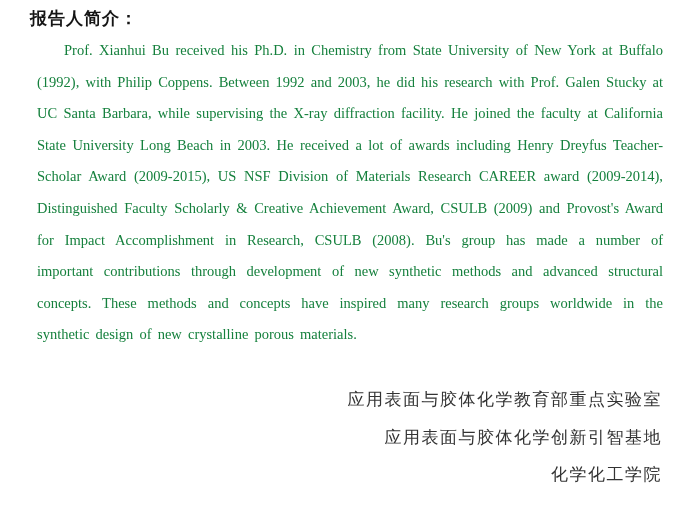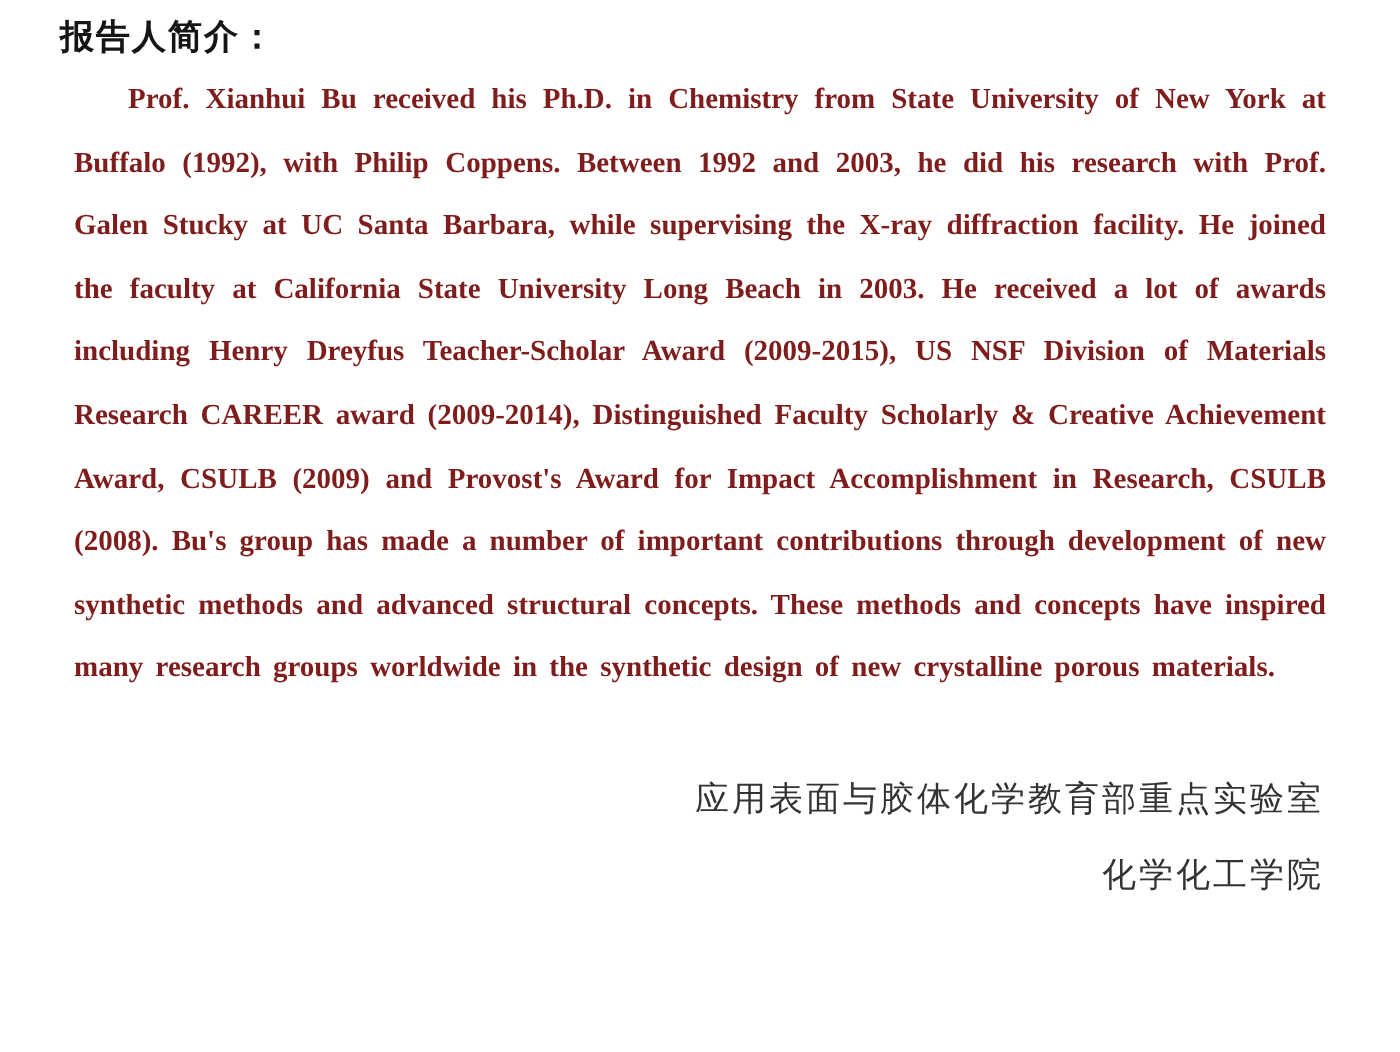--- a/index.html
+++ b/index.html
@@ -26,28 +26,28 @@
     font-family: "Liberation Sans", sans-serif;
     font-weight: bold;
     font-size: 17px;
     line-height: 22px;
     letter-spacing: 1px;
     color: #151515;
   }
   .bio {
     margin: 5px 0 0 7px;
     font-family: "Liberation Serif", serif;
-    font-weight: bold;
+    font-weight: normal;
     font-size: 14.5px;
     line-height: 31.6px;
     text-align: justify;
     text-justify: inter-word;
     text-indent: 27px;
     word-spacing: 2.5px;
-    color: #7f1d1d;
+    color: #15803d;
   }
   .affiliations {
     position: absolute;
     top: 381px;
     right: 38px;
     text-align: right;
     font-family: "Liberation Serif", serif;
     font-weight: normal;
     font-size: 17px;
     color: #333333;
@@ -62,16 +62,17 @@
 <body>
 
 <div class="page">
 
   <div class="heading">报告人简介：</div>
 
   <p class="bio">Prof. Xianhui Bu received his Ph.D. in Chemistry from State University of New York at Buffalo (1992), with Philip Coppens. Between 1992 and 2003, he did his research with Prof. Galen Stucky at UC Santa Barbara, while supervising the X-ray diffraction facility. He joined the faculty at California State University Long Beach in 2003. He received a lot of awards including Henry Dreyfus Teacher-Scholar Award (2009-2015), US NSF Division of Materials Research CAREER award (2009-2014), Distinguished Faculty Scholarly &amp; Creative Achievement Award, CSULB (2009) and Provost's Award for Impact Accomplishment in Research, CSULB (2008). Bu's group has made a number of important contributions through development of new synthetic methods and advanced structural concepts. These methods and concepts have inspired many research groups worldwide in the synthetic design of new crystalline porous materials.</p>
 
   <div class="affiliations">
     <div class="affiliation-line">应用表面与胶体化学教育部重点实验室</div>
+    <div class="affiliation-line">应用表面与胶体化学创新引智基地</div>
     <div class="affiliation-line">化学化工学院</div>
   </div>
 
 </div>
 
 </body></html>

